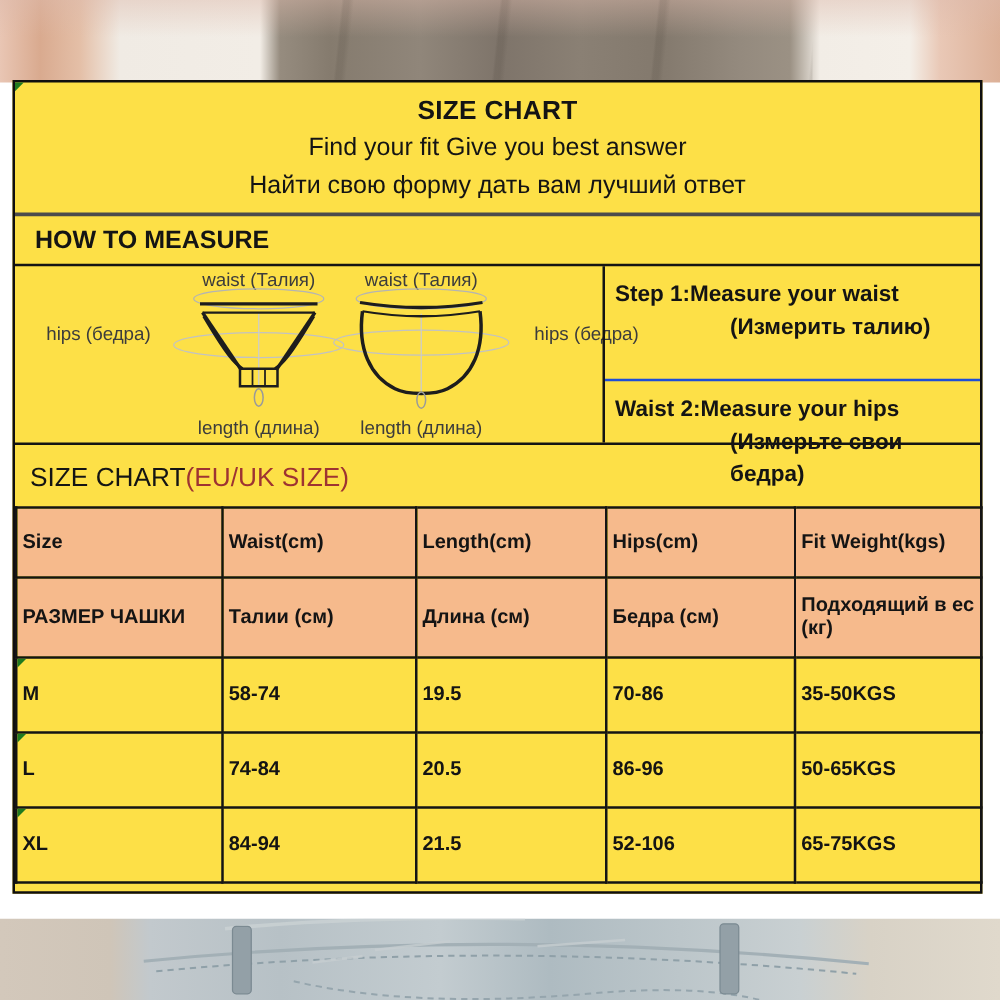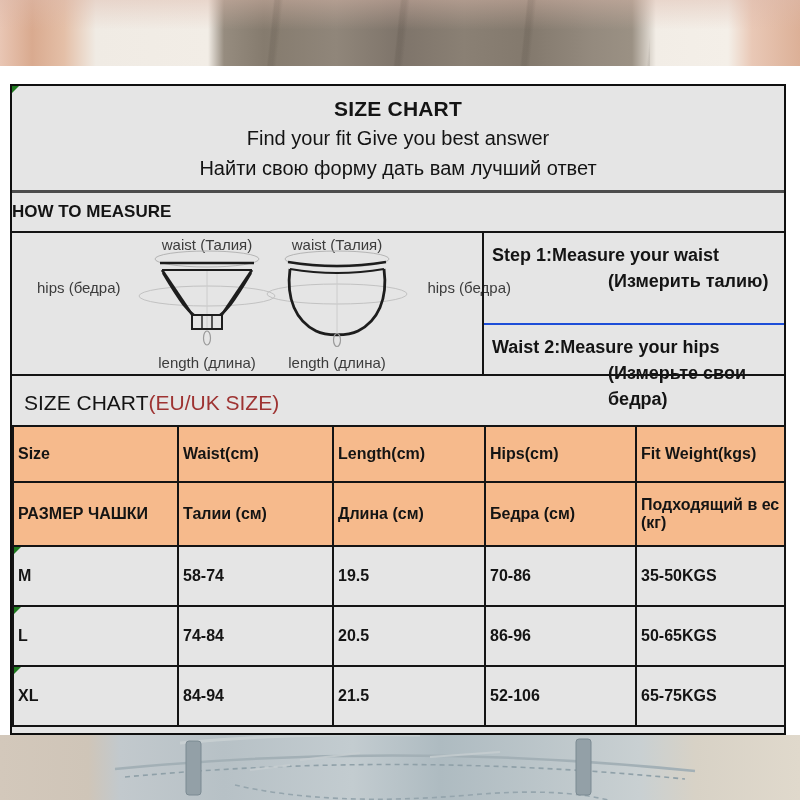--- a/index.html
+++ b/index.html
@@ -23,40 +23,40 @@
         #e9c8b6 94%, #dcb097 100%);
   }
   .photo-top .folds{
     position:absolute;left:215px;top:0;width:435px;height:66px;
     background:repeating-linear-gradient(96deg,
       transparent 0 58px, rgba(45,38,30,.10) 60px 64px, transparent 68px 126px);
   }
 
   
   .panel{
-    position:absolute;left:10px;top:84px;width:772px;height:647px;
-    background:#e5e5e5;border:2px solid #0f0f0f;
+    position:absolute;left:10px;top:64px;width:772px;height:647px;
+    background:#fde047;border:2px solid #0f0f0f;
   }
   .corner-tri{
     position:absolute;top:0;left:0;width:0;height:0;z-index:6;
     border-top:7px solid var(--marker-green,#1f7a1f);
     border-right:7px solid transparent;
   }
 
   .panel-header{
     height:107px;border-bottom:3px solid #4c4c4c;
     display:flex;flex-direction:column;justify-content:space-evenly;
     align-items:center;text-align:center;padding:4px 0;box-sizing:border-box;
   }
   .ph-title{font-size:21px;font-weight:bold;letter-spacing:.2px}
   .ph-sub{font-size:20px;font-weight:normal}
 
   .htm-title{
     height:38px;line-height:38px;border-bottom:2px solid #141414;
-    font-size:17px;font-weight:bold;padding-left:0;
+    font-size:20px;font-weight:bold;padding-left:16px;
   }
 
   
   .measure-row{position:relative;height:141px;border-bottom:2px solid #141414}
   .diagrams{position:absolute;left:0;top:0;width:470px;height:141px}
   .diagram{position:absolute;top:0;width:200px;height:141px;font-size:15px;color:#3c3c3c}
   .d-front{left:95px}
   .d-back{left:225px}
   .diagram svg{position:absolute;left:25px;top:16px}
   .lbl{position:absolute;white-space:nowrap}
@@ -65,21 +65,21 @@
   .lbl-hips-l{top:46px;left:-70px}
   .lbl-hips-r{top:46px;right:-74px}
 
   .steps{
     position:absolute;left:470px;top:0;right:0;height:141px;
     border-left:2px solid #141414;box-sizing:border-box;
   }
   .step{box-sizing:border-box;padding:9px 0 0 8px;font-size:18px;font-weight:bold;line-height:1.45}
   .step-1{height:92px;border-bottom:2px solid #1d4ed8}
   .step-2{height:67px}
-  .step .ru{margin-left:116px}
+  .step .ru{margin-left:92px}
 
   
   .sc-title{height:49px;line-height:53px;font-size:21px;font-weight:normal;padding-left:12px}
   .sc-red{color:var(--title-accent-red,#9e3332)}
 
   
   table.size-table{width:100%;border-collapse:collapse;table-layout:fixed}
   .size-table td{
     border:2px solid #141414;text-align:left;vertical-align:middle;
     font-weight:bold;font-size:16px;padding:0 4px;position:relative;

